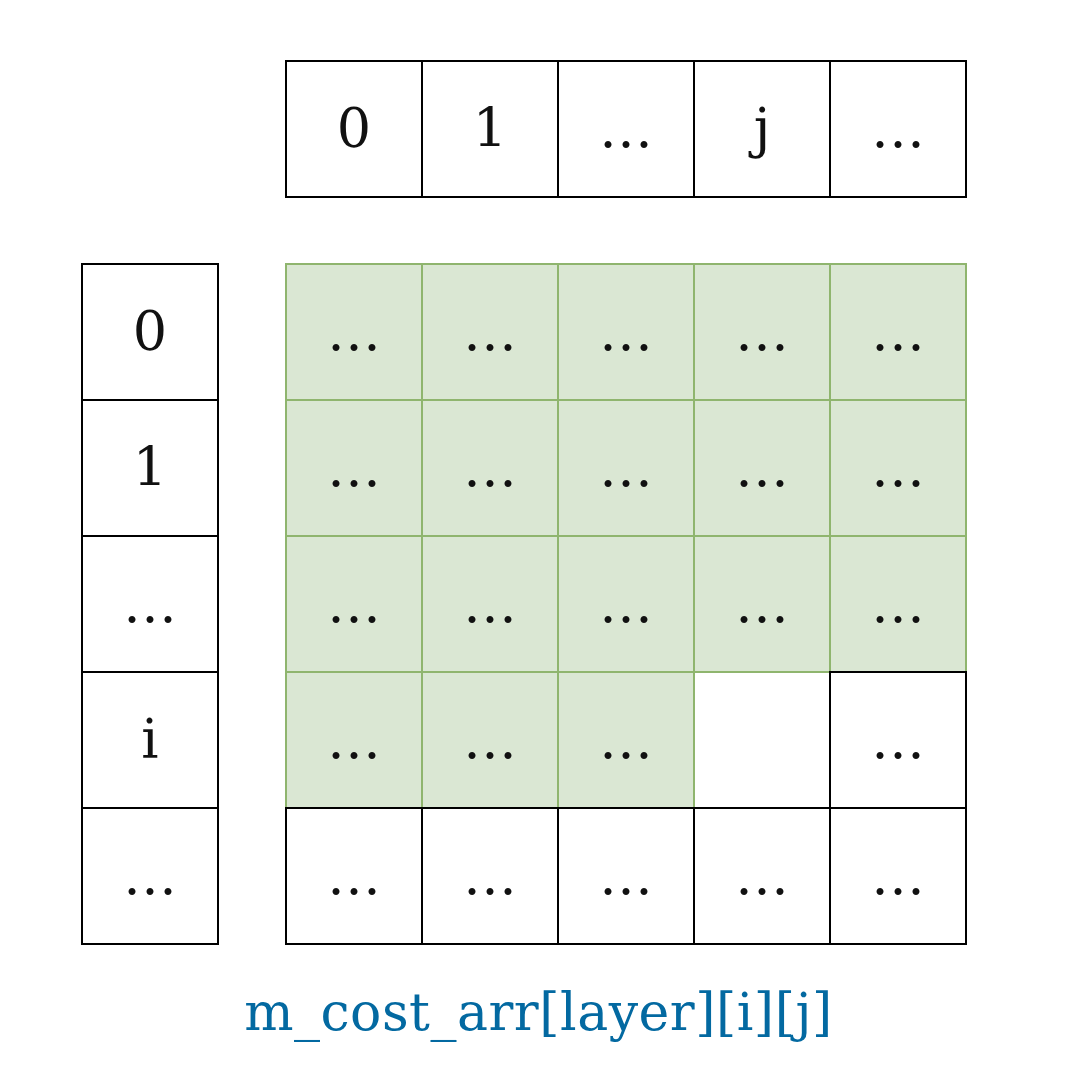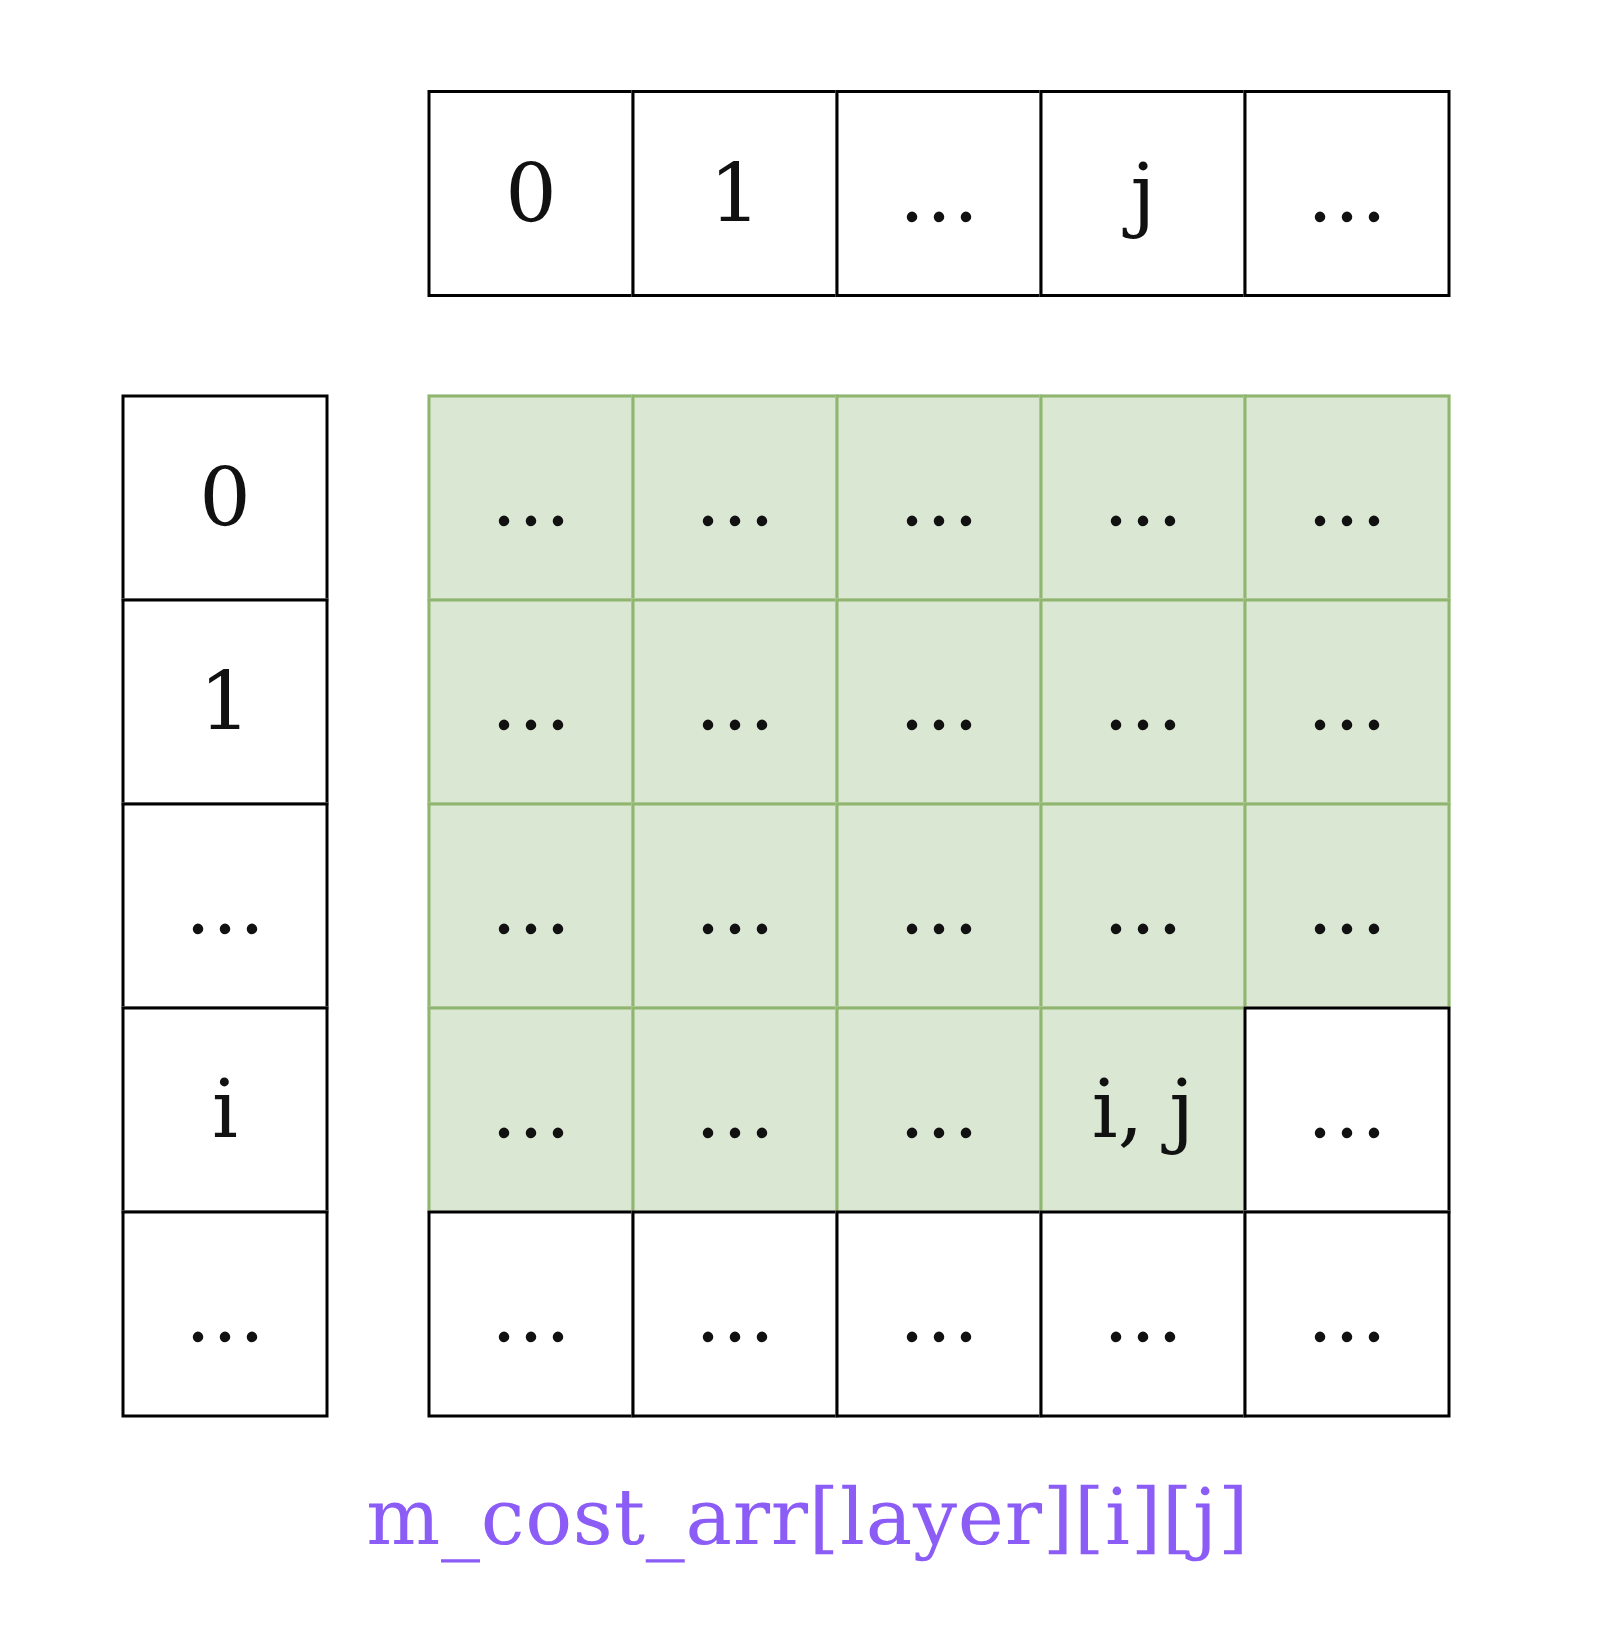--- a/index.html
+++ b/index.html
@@ -47,21 +47,21 @@
     z-index: 2;
   }
 
   .caption {
     position: absolute;
     left: 0;
     top: 982px;
     width: 100%;
     text-align: center;
     font-size: 52px;
-    color: #8b5cf6;
+    color: #0369a1;
     letter-spacing: 0.5px;
   }
 </style>
 </head>
 <body>
 
 <div class="stage">
 
   <div class="col-header">
     <div class="cell" style="--c:0">0</div>
@@ -94,21 +94,20 @@
 
     <div class="cell" style="--r:2;--c:0" data-fill="green">…</div>
     <div class="cell" style="--r:2;--c:1" data-fill="green">…</div>
     <div class="cell" style="--r:2;--c:2" data-fill="green">…</div>
     <div class="cell" style="--r:2;--c:3" data-fill="green">…</div>
     <div class="cell" style="--r:2;--c:4" data-fill="green">…</div>
 
     <div class="cell" style="--r:3;--c:0" data-fill="green">…</div>
     <div class="cell" style="--r:3;--c:1" data-fill="green">…</div>
     <div class="cell" style="--r:3;--c:2" data-fill="green">…</div>
-    <div class="cell" style="--r:3;--c:3" data-fill="green">i, j</div>
     <div class="cell" style="--r:3;--c:4" data-fill="white">…</div>
 
     <div class="cell" style="--r:4;--c:0" data-fill="white">…</div>
     <div class="cell" style="--r:4;--c:1" data-fill="white">…</div>
     <div class="cell" style="--r:4;--c:2" data-fill="white">…</div>
     <div class="cell" style="--r:4;--c:3" data-fill="white">…</div>
     <div class="cell" style="--r:4;--c:4" data-fill="white">…</div>
   </div>
 
   <div class="caption">m_cost_arr[layer][i][j]</div>

